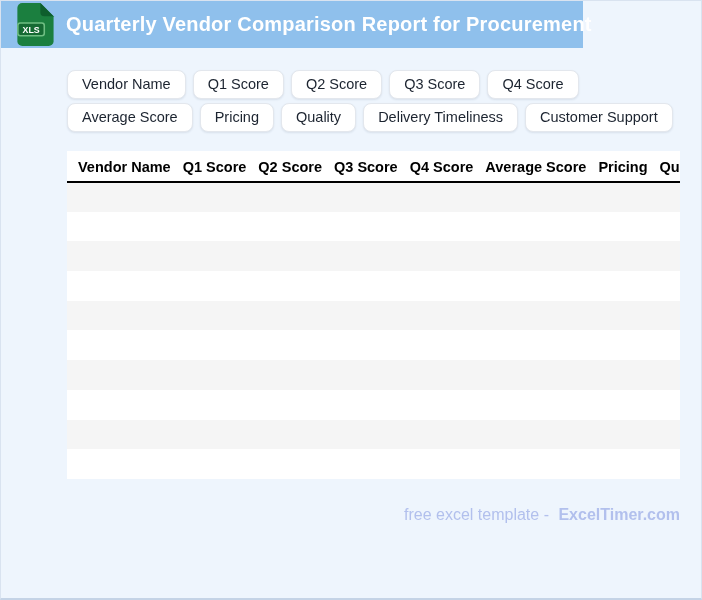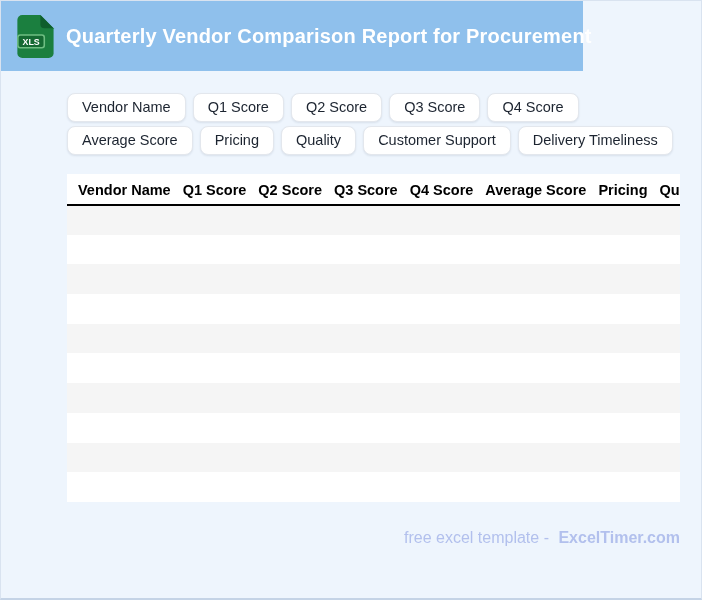--- a/index.html
+++ b/index.html
@@ -7,21 +7,21 @@
   body {
     font-family: "Liberation Sans", "DejaVu Sans", sans-serif;
     background: #eef5fd;
     border: 1px solid #d9e3f0;
     border-bottom: 2px solid #c4d3e6;
     overflow: hidden;
     position: relative;
   }
   .header-banner {
     width: 582px;
-    height: 70px;
+    height: 47px;
     background: #8fc0ec;
     display: flex;
     align-items: center;
     padding-left: 13px;
   }
   .file-icon { flex: 0 0 auto; display: block; margin-right: 11px; }
   .page-title {
     color: #ffffff;
     font-size: 20px;
     font-weight: 700;
@@ -102,22 +102,22 @@
 
 <div class="tag-list" id="tag-list">
     <button class="chip">Vendor Name</button>
     <button class="chip">Q1 Score</button>
     <button class="chip">Q2 Score</button>
     <button class="chip">Q3 Score</button>
     <button class="chip">Q4 Score</button>
     <button class="chip">Average Score</button>
     <button class="chip">Pricing</button>
     <button class="chip">Quality</button>
+    <button class="chip">Delivery Timeliness</button>
     <button class="chip">Customer Support</button>
-    <button class="chip">Delivery Timeliness</button>
   </div>
 
 <div class="table-container">
   <table class="vendor-table">
     <thead>
       <tr id="column-header-row">
           <th>Vendor Name</th>
           <th>Q1 Score</th>
           <th>Q2 Score</th>
           <th>Q3 Score</th>

